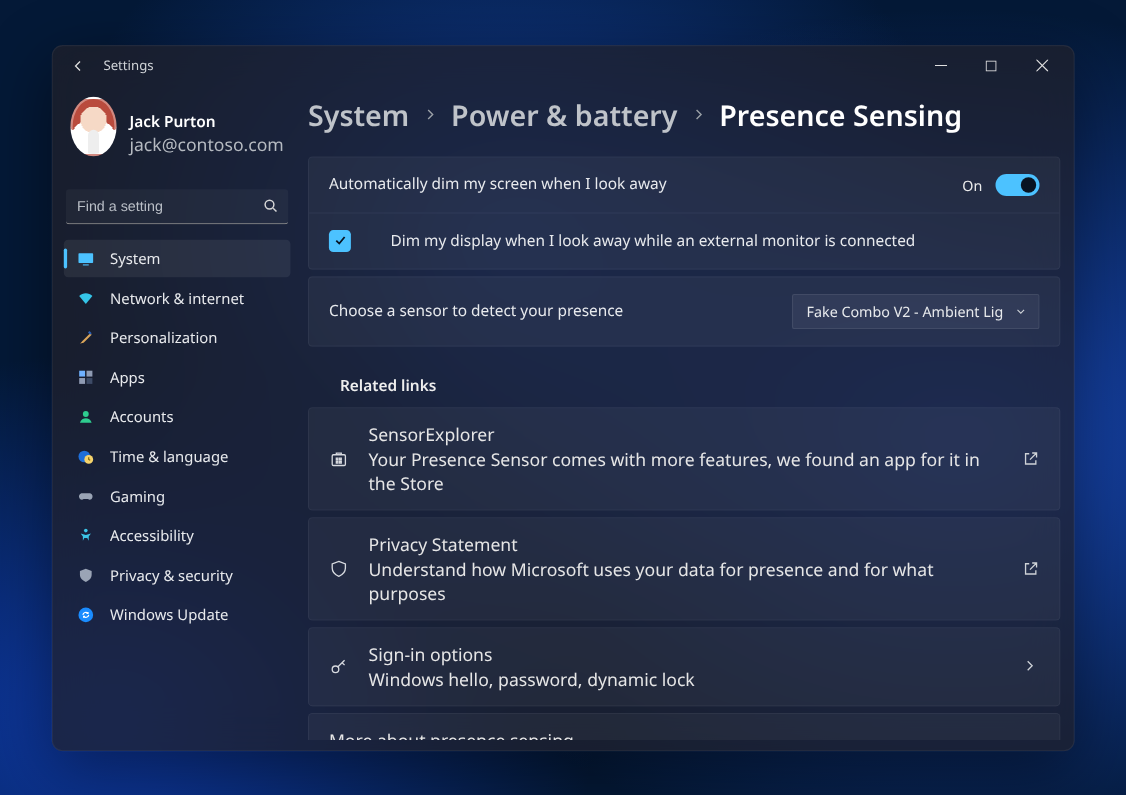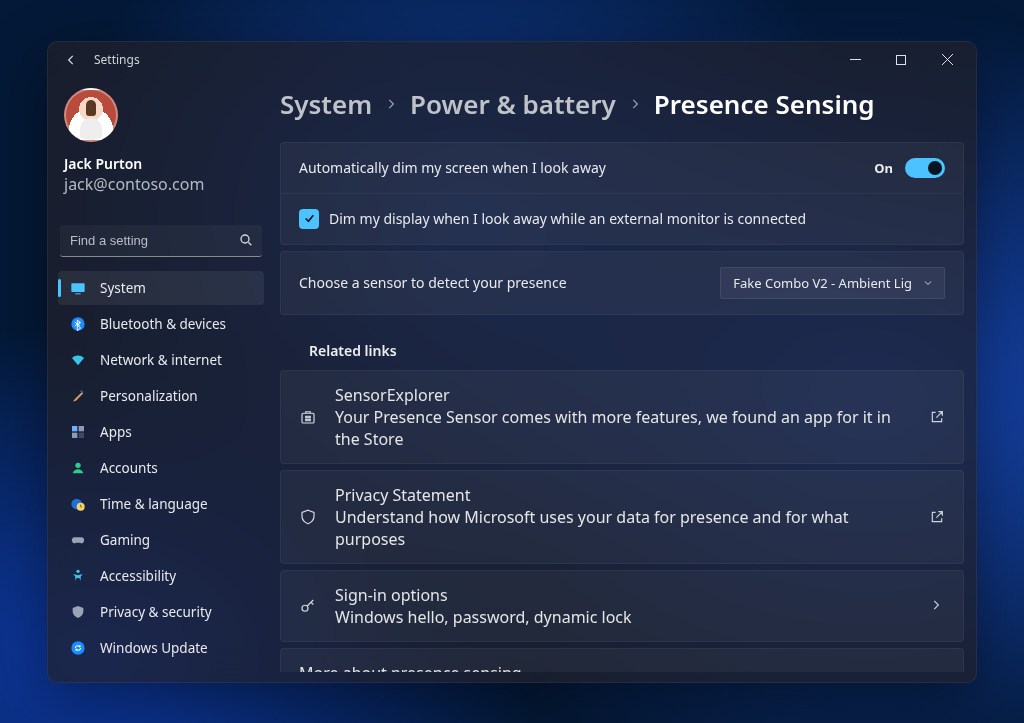--- a/index.html
+++ b/index.html
@@ -25,21 +25,21 @@
   .titlebar { height: 36px; display:flex; align-items:center; padding:0 6px 0 8px; }
   .titlebar .back { width:30px; height:30px; display:flex; align-items:center; justify-content:center; border-radius:4px; }
   .titlebar .app-title { font-size:12px; color:#cfd3d7; margin-left:8px; }
   .caption-btns { margin-left:auto; display:flex; }
   .caption-btns .cap { width:46px; height:36px; display:flex; align-items:center; justify-content:center; }
   .caption-btns .cap svg { stroke: #e0e0e0; }
 
   
   .body { flex:1; display:flex; padding: 0 10px 10px 10px; gap: 16px; min-height: 0; }
   .nav { width: 206px; flex:0 0 206px; display:flex; flex-direction:column; }
-  .profile { display:flex; align-items:flex-start; gap:12px; padding: 10px 6px 14px 6px; flex-direction: column; }
+  .profile { display:flex; align-items:flex-end; gap:12px; padding: 10px 6px 14px 6px; }
   .avatar { width:54px; height:54px; border-radius:50%; background:
      radial-gradient(circle at 50% 38%, #f6d9c6 0 12px, transparent 12px),
      radial-gradient(circle at 50% 80%, #ffffff 0 22px, transparent 22px),
      linear-gradient(#b94b3d,#b94b3d);
      background-color:#b94b3d;
      border:2px solid rgba(255,255,255,0.35);
      position:relative; overflow:hidden;
   }
   .avatar::after{content:"";position:absolute;left:14px;right:14px;bottom:-8px;height:30px;background:#eee;border-radius:40px 40px 0 0;}
   .avatar::before{content:"";position:absolute;left:20px;right:20px;top:10px;height:16px;background:#5b3a24;border-radius:10px 10px 6px 6px;}
@@ -72,26 +72,26 @@
   .main { flex:1; min-width:0; padding: 6px 2px 0 0; overflow:auto; }
   .breadcrumb { display:flex; align-items:center; gap:12px; padding: 2px 0 20px 0; }
   .crumb { font-size:26px; font-weight:600; color:#bfc3c9; cursor:pointer; }
   .crumb.current { color:#ffffff; }
   .crumb-sep { color:#9aa0a7; }
   .card {
     background: rgba(255,255,255,0.045);
     border:1px solid rgba(255,255,255,0.05);
     border-radius:4px; margin-bottom:6px;
   }
-  .row { display:flex; align-items:center; padding: 15px 18px; gap:4px; }
+  .row { display:flex; align-items:center; padding: 15px 18px; gap:30px; }
   .row .grow { flex:1; }
   .row .title { font-size:14px; color:#e8eaed; }
   .row-sep { border-top:1px solid rgba(255,255,255,0.055); }
 
-  .toggle { display:flex; align-items:center; gap:12px;font-weight:bold; }
+  .toggle { display:flex; align-items:center; gap:12px; }
   .toggle-label { font-size:13px; color:#ececec; }
   .switch { width:40px; height:20px; border-radius:20px; background:#4cc2ff; position:relative; }
   .switch .knob { position:absolute; right:3px; top:3px; width:14px; height:14px; border-radius:50%; background:#081422; }
   .checkbox {
     width:20px; height:20px; border-radius:4px; background:#4cc2ff; display:flex; align-items:center; justify-content:center;
   }
   .checkbox svg { stroke:#081422; }
   .select {
     height:32px; padding:0 32px 0 12px; border-radius:2px; background:rgba(255,255,255,0.06);
     border:1px solid rgba(255,255,255,0.08); display:flex; align-items:center; position:relative;
@@ -158,29 +158,20 @@
       </div>
       <div class="nav-list">
         <div class="nav-item active">
           <span class="nav-icon">
               <svg width="16" height="16" viewBox="0 0 24 24">
                 <rect x="2" y="5" width="20" height="13" rx="1" fill="#4cc2ff"></rect>
                 <rect x="8" y="20" width="8" height="1.5" fill="#4cc2ff"></rect>
               </svg>
             </span>
           <span>System</span>
-        </div>
-        <div class="nav-item">
-          <span class="nav-icon">
-              <svg width="16" height="16" viewBox="0 0 24 24">
-                <circle cx="12" cy="12" r="10" fill="#1a8cff"></circle>
-                <path d="M11 6l5 4-5 4 5 4-5 4V6 M7 9l8 6 M7 15l8-6" stroke="#fff" stroke-width="1.4" fill="none"></path>
-              </svg>
-            </span>
-          <span>Bluetooth &amp; devices</span>
         </div>
         <div class="nav-item">
           <span class="nav-icon">
               <svg width="16" height="16" viewBox="0 0 24 24" fill="#35c5e8">
                 <path d="M12 20l9-11c-5-5-13-5-18 0l9 11z"></path>
               </svg>
             </span>
           <span>Network &amp; internet</span>
         </div>
         <div class="nav-item">

